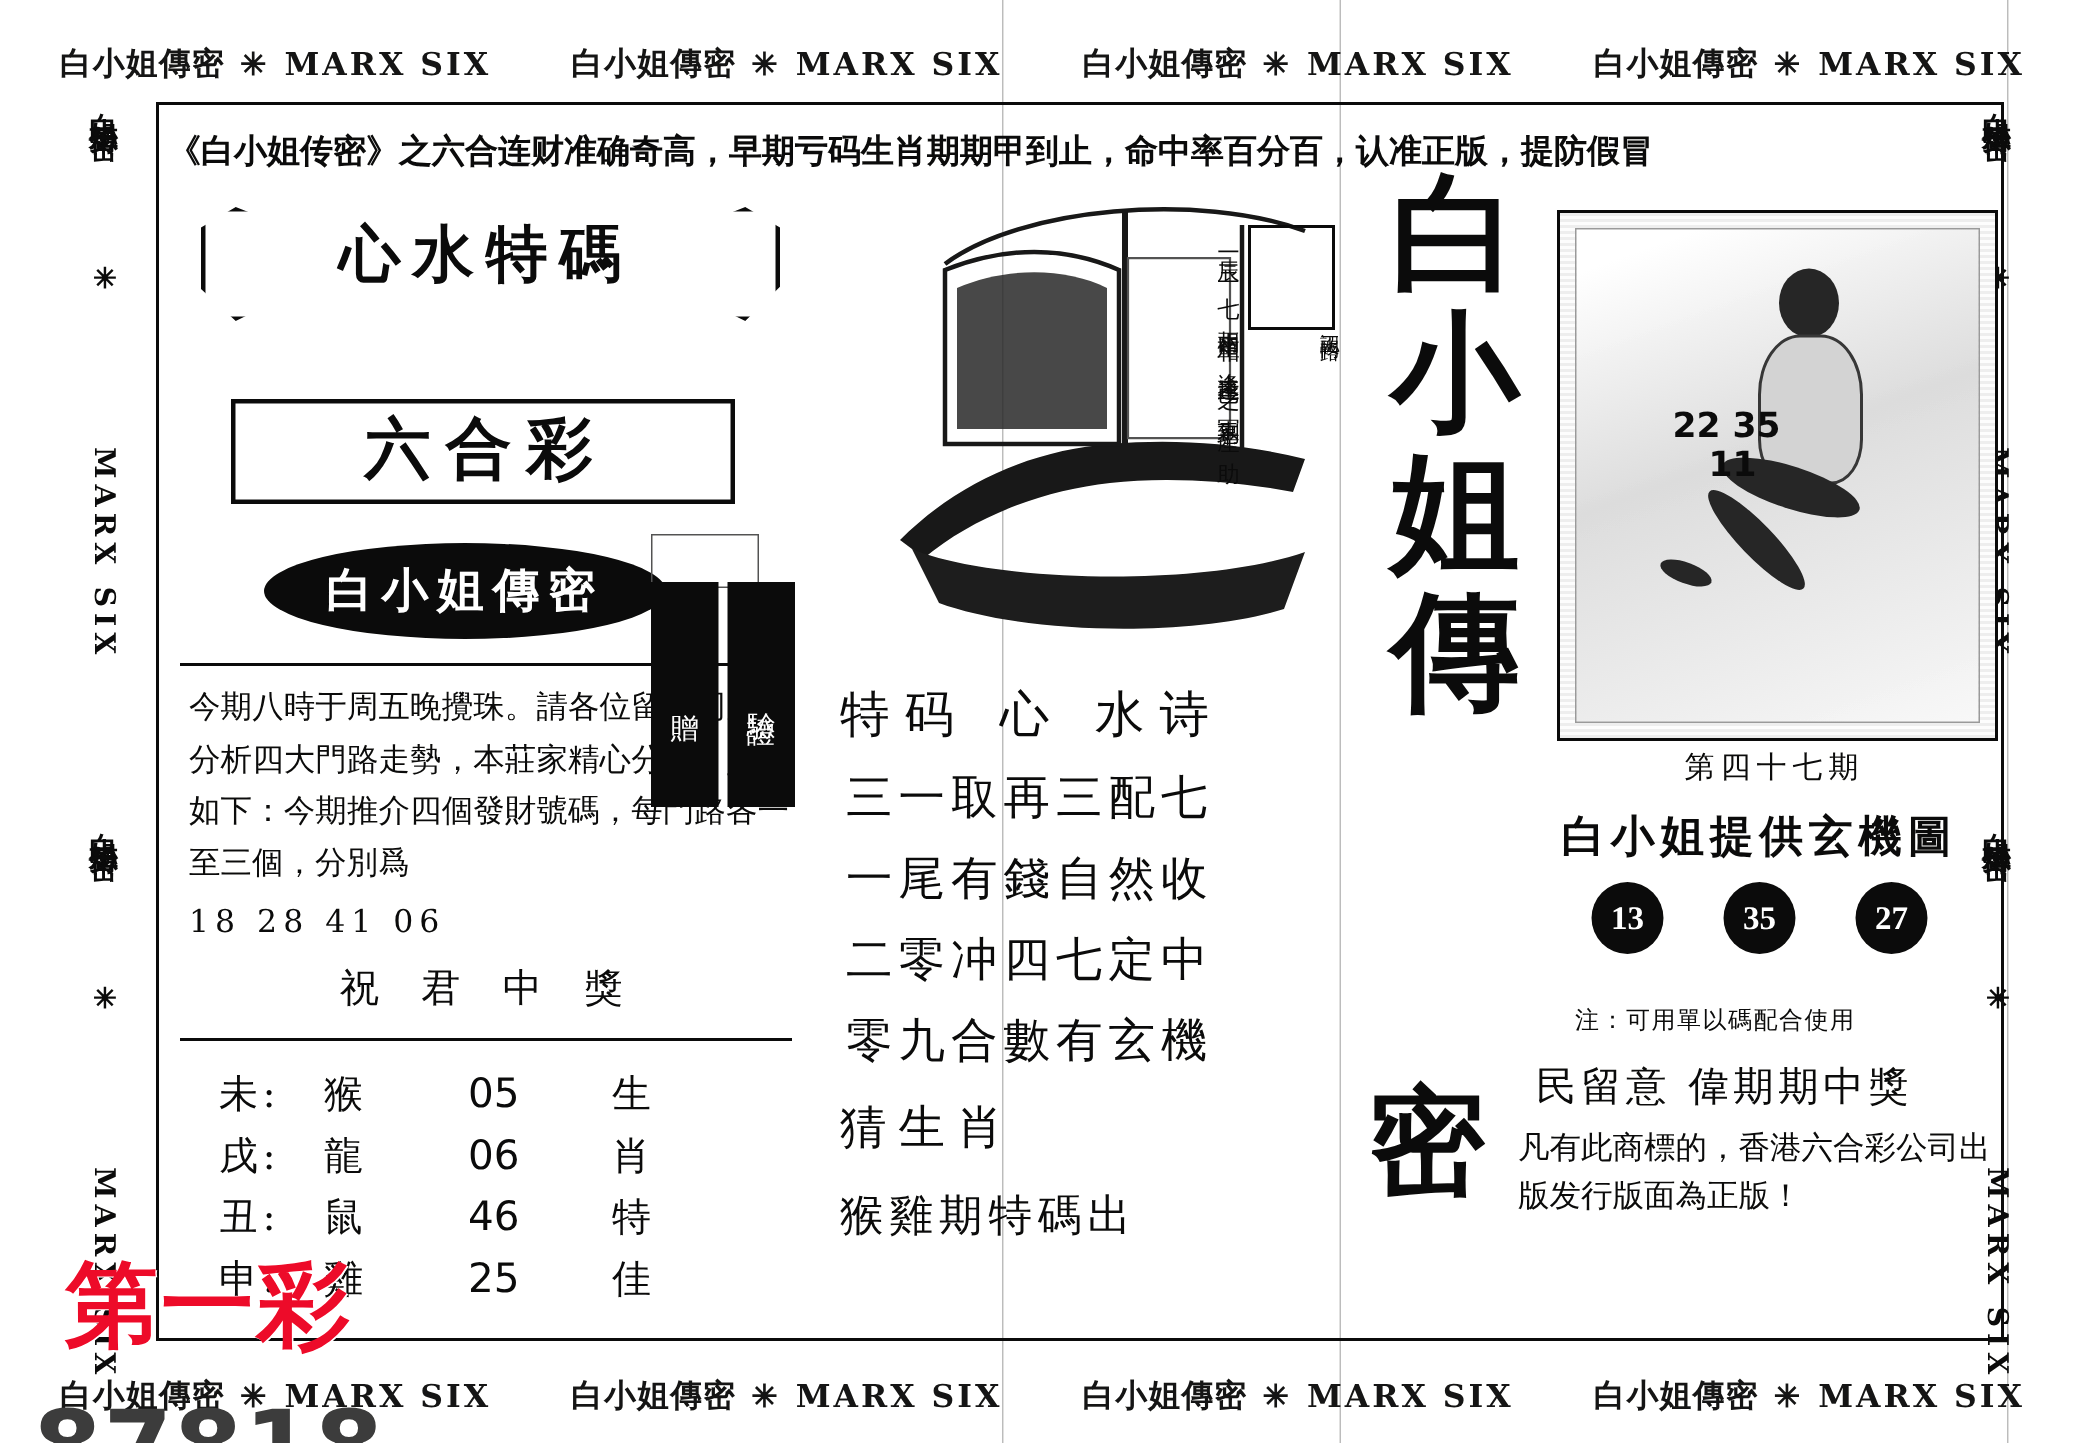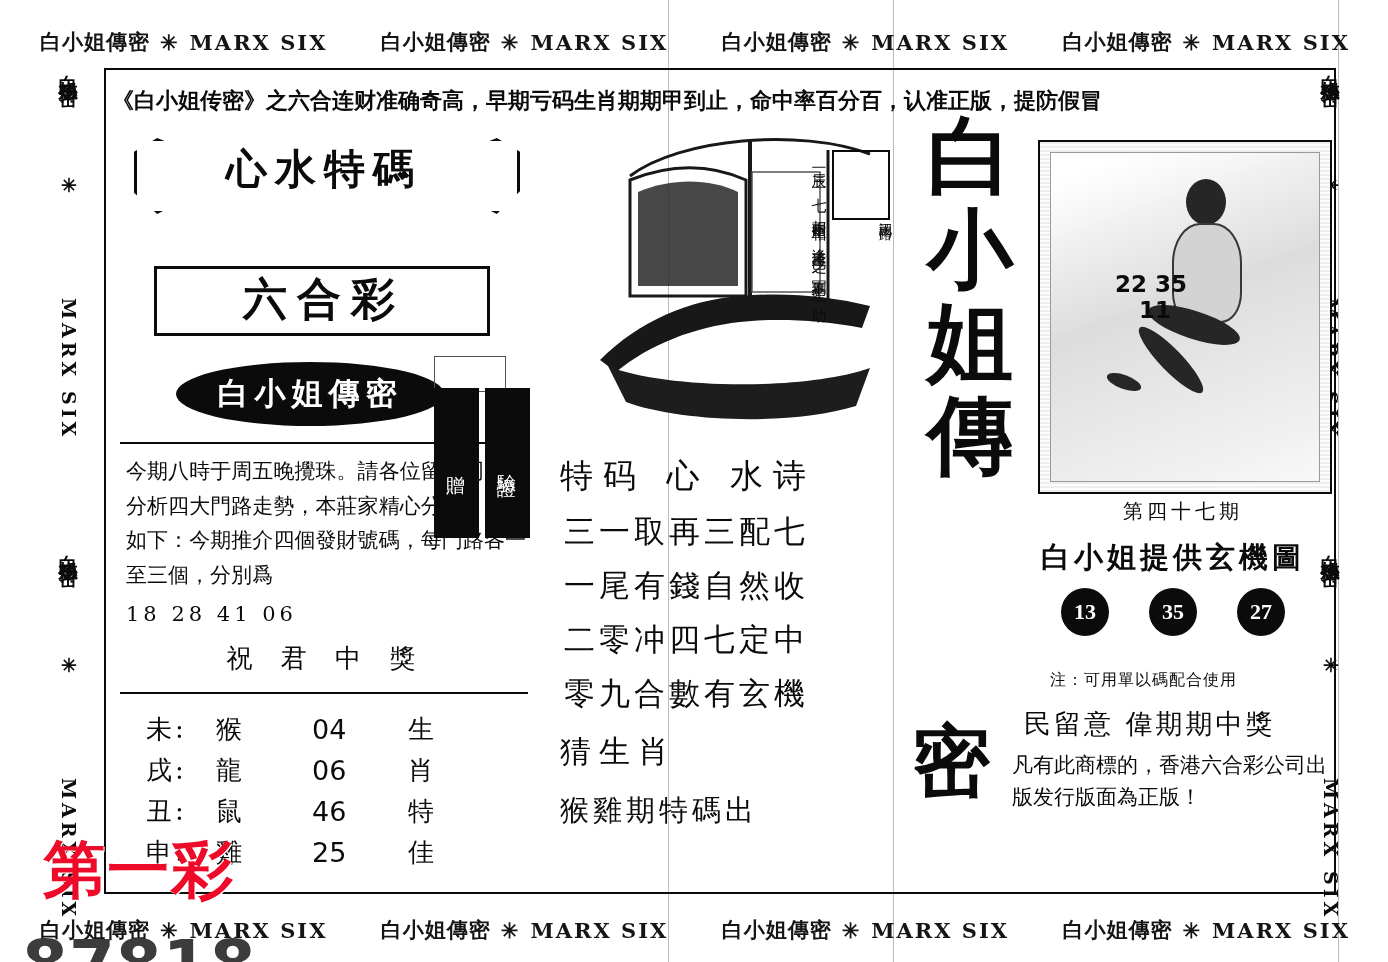--- a/index.html
+++ b/index.html
@@ -244,21 +244,21 @@
     <div class="para">今期八時于周五晚攪珠。請各位留意同大家分析四大門路走勢，本莊家精心分析，資料如下：今期推介四個發財號碼，每門路各一至三個，分別爲</div>
     <div class="para nums">18  28  41  06</div>
     <div class="wish">祝 君 中 獎</div>
 
     <hr class="hr">
 
     <div class="table">
       <div class="trow">
         <span class="c1">未:</span>
         <span class="c2">猴</span>
-        <span class="c3">04</span>
+        <span class="c3">05</span>
         <span class="c4">生</span>
       </div>
       <div class="trow">
         <span class="c1">戌:</span>
         <span class="c2">龍</span>
         <span class="c3">06</span>
         <span class="c4">肖</span>
       </div>
       <div class="trow">
         <span class="c1">丑:</span>

